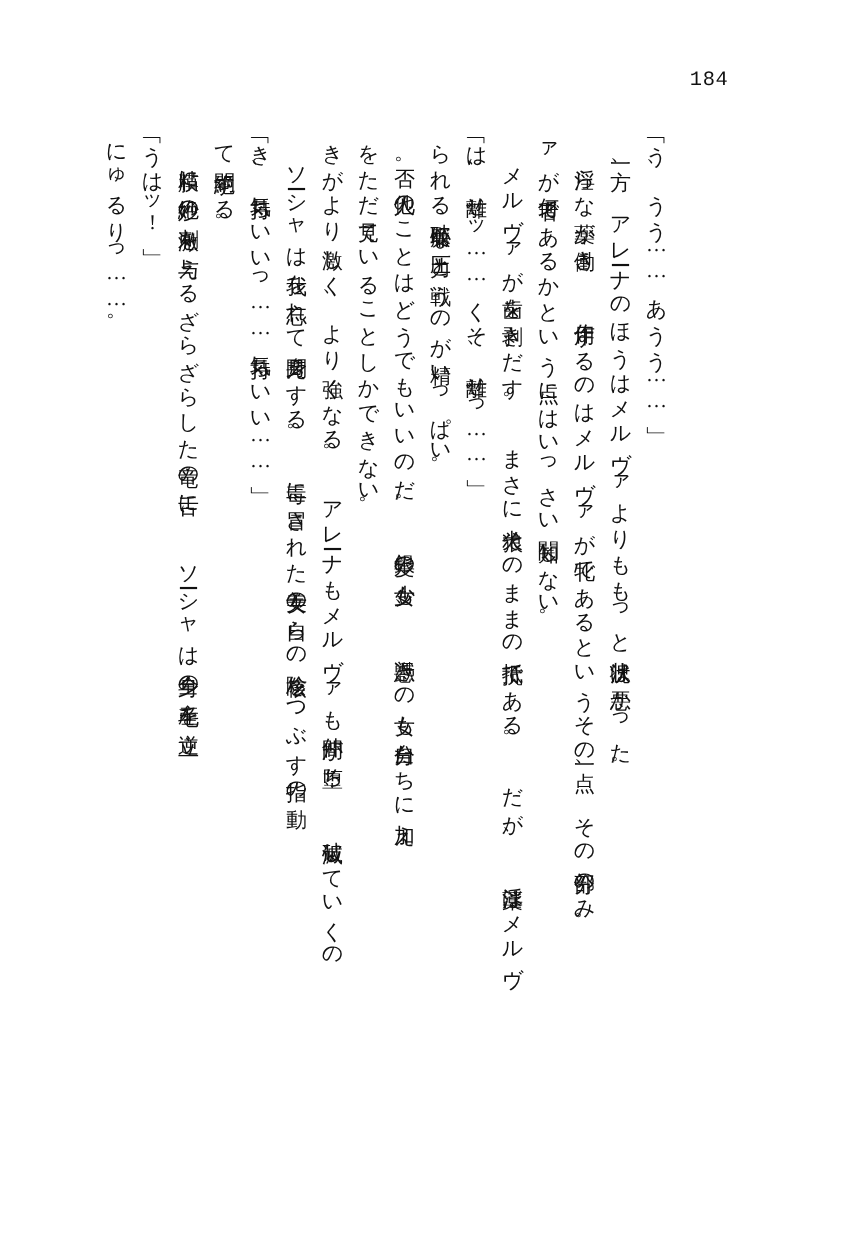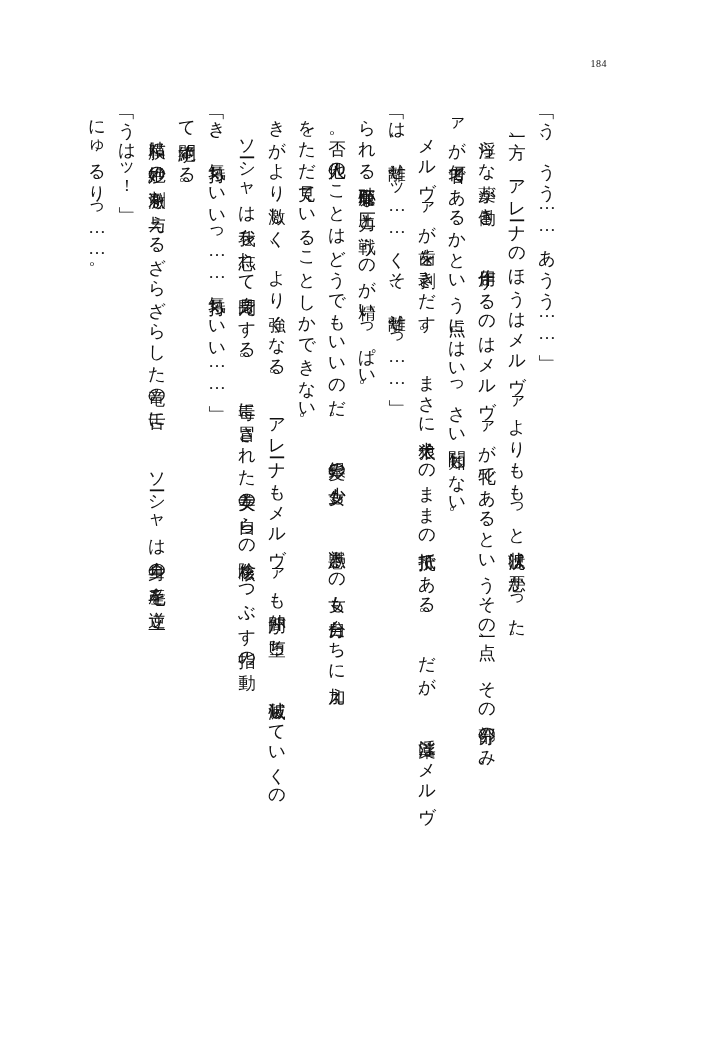--- a/index.html
+++ b/index.html
@@ -23,23 +23,23 @@
     width: 703px;
     height: 1050px;
     background: #ffffff;
   }
 
   
   #page-number {
     position: absolute;
     top: 58px;
     right: 96px;
-    font-size: 10px;
+    font-size: 17px;
     letter-spacing: 0.5px;
-    font-family: Liberation Serif, serif;
+    font-family: Liberation Mono, monospace;
     color: #111111;
   }
 
   
   #text-block {
     position: absolute;
     top: 108px;
     right: 88px;
     height: 860px;
     width: 540px;

